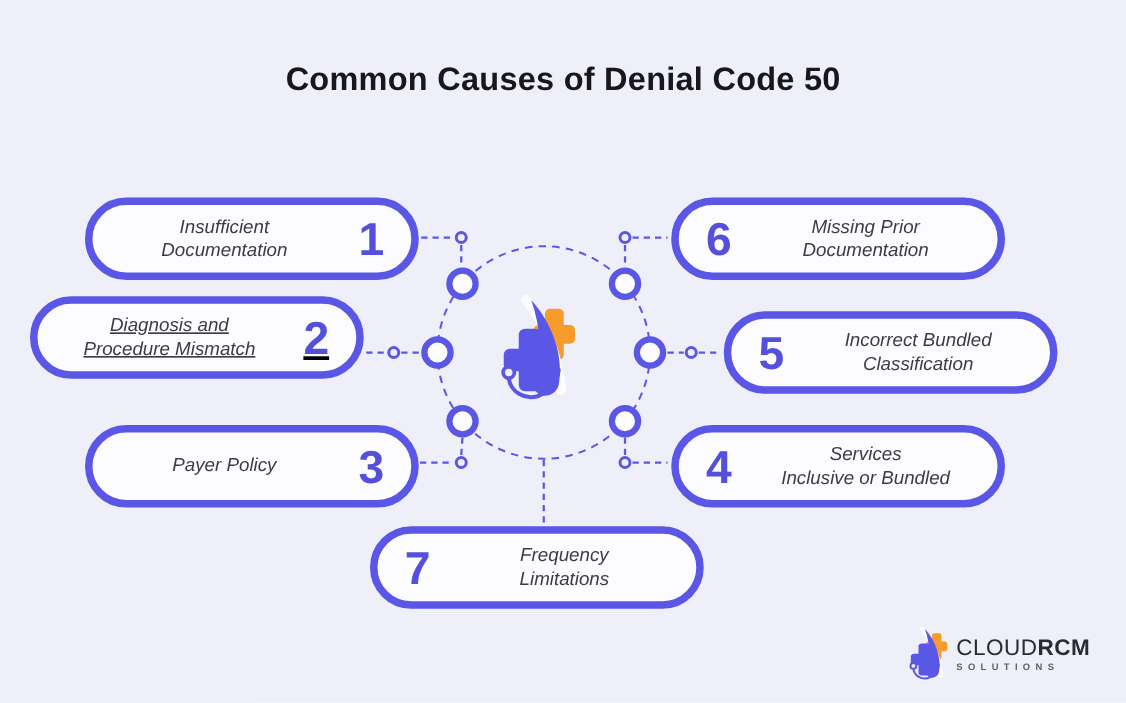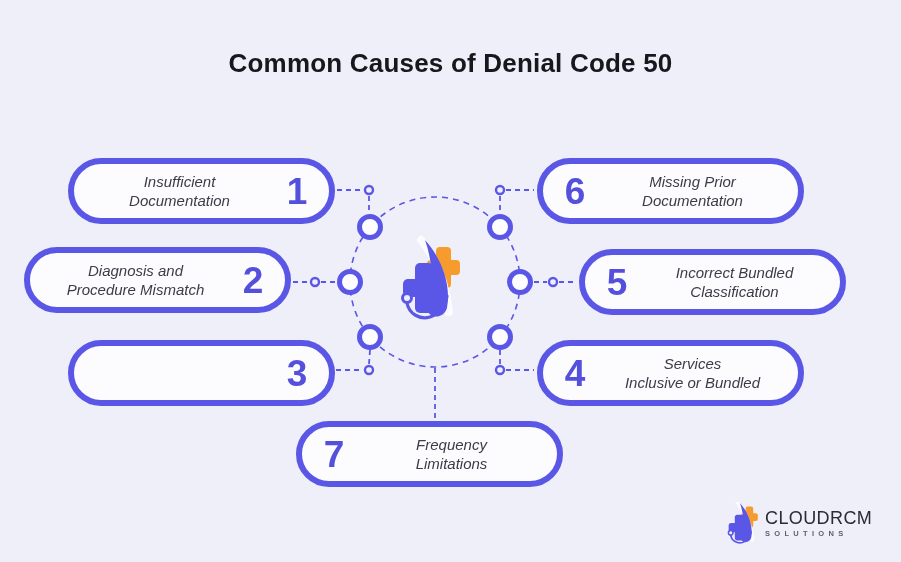--- a/index.html
+++ b/index.html
@@ -29,21 +29,21 @@
   }
   .pill.num-right { padding-left:20px; }
   .pill.num-left  { padding-right:20px; }
   .brand {
     position:absolute; left:727px; top:502px; z-index:2;
     display:flex; align-items:center; gap:5px;
   }
   .brand-text { display:flex; flex-direction:column; }
   .brand-name { font-size:18px; line-height:18px; color:#2b2b33; letter-spacing:0.4px; }
   .brand-name .b { font-weight:400; }
-  .brand-name .l { font-weight:400; }
+  .brand-name .l { font-weight:700; }
   .brand-tagline {
     font-size:7.5px; color:#5f5f68; letter-spacing:4.3px;
     margin-top:2px; font-weight:700;
   }
 </style>
 </head>
 <body>
 
 <div class="canvas">
 
@@ -103,30 +103,31 @@
   </svg>
 
   <div class="pill num-right" style="left:68px; top:158px;">
     <div class="txt">
       <div>Insufficient</div>
       <div>Documentation</div>
     </div>
     <div class="num">1</div>
   </div>
 
-  <div class="pill num-right" style="left:24px; top:247px;">
+  <div class="pill num-right" style="left:24px; top:237px;text-decoration:underline;">
     <div class="txt">
       <div>Diagnosis and</div>
       <div>Procedure Mismatch</div>
     </div>
     <div class="num">2</div>
   </div>
 
   <div class="pill num-right" style="left:68px; top:340px;">
     <div class="txt">
+      <div>Payer Policy</div>
     </div>
     <div class="num">3</div>
   </div>
 
   <div class="pill num-left" style="left:537px; top:158px;">
     <div class="num">6</div>
     <div class="txt">
       <div>Missing Prior</div>
       <div>Documentation</div>
     </div>

